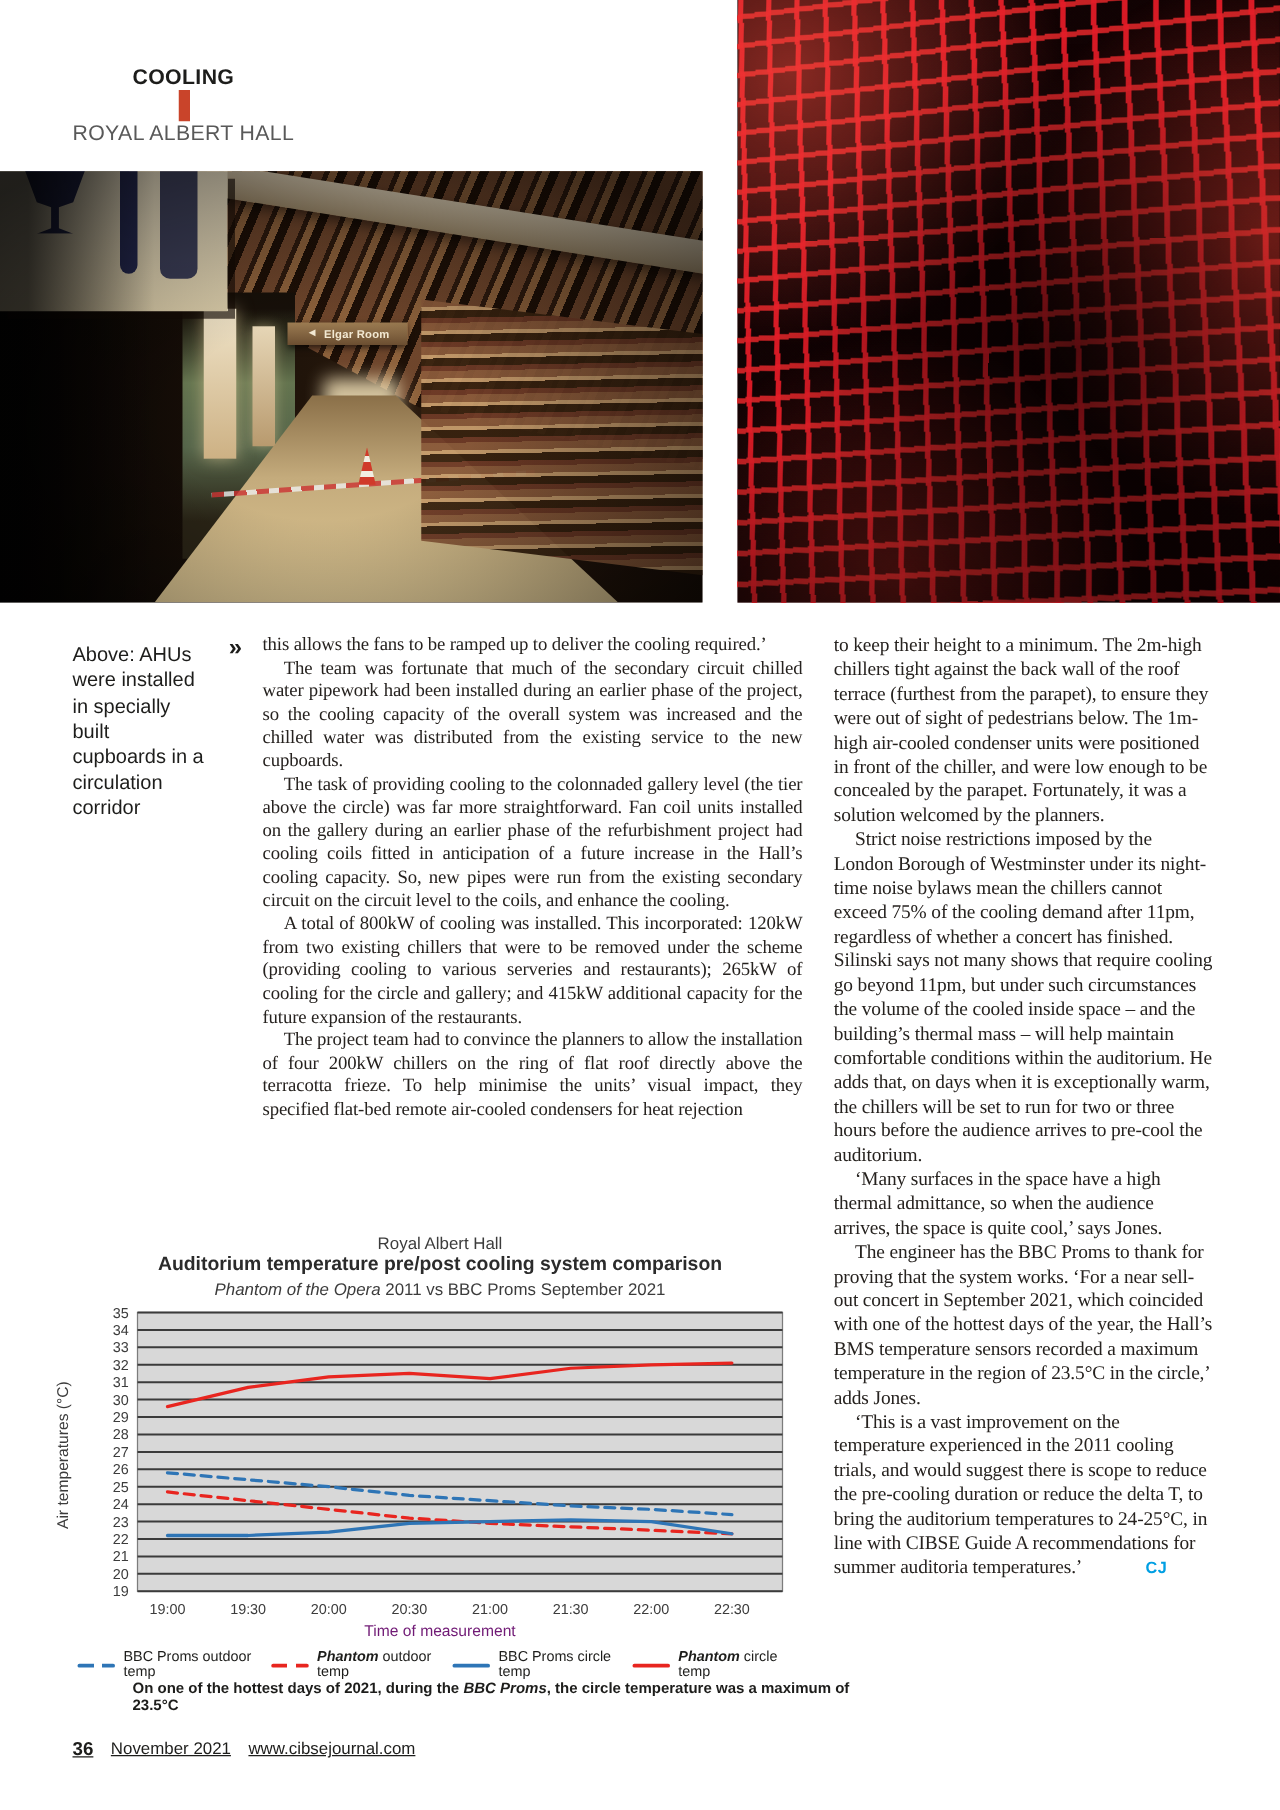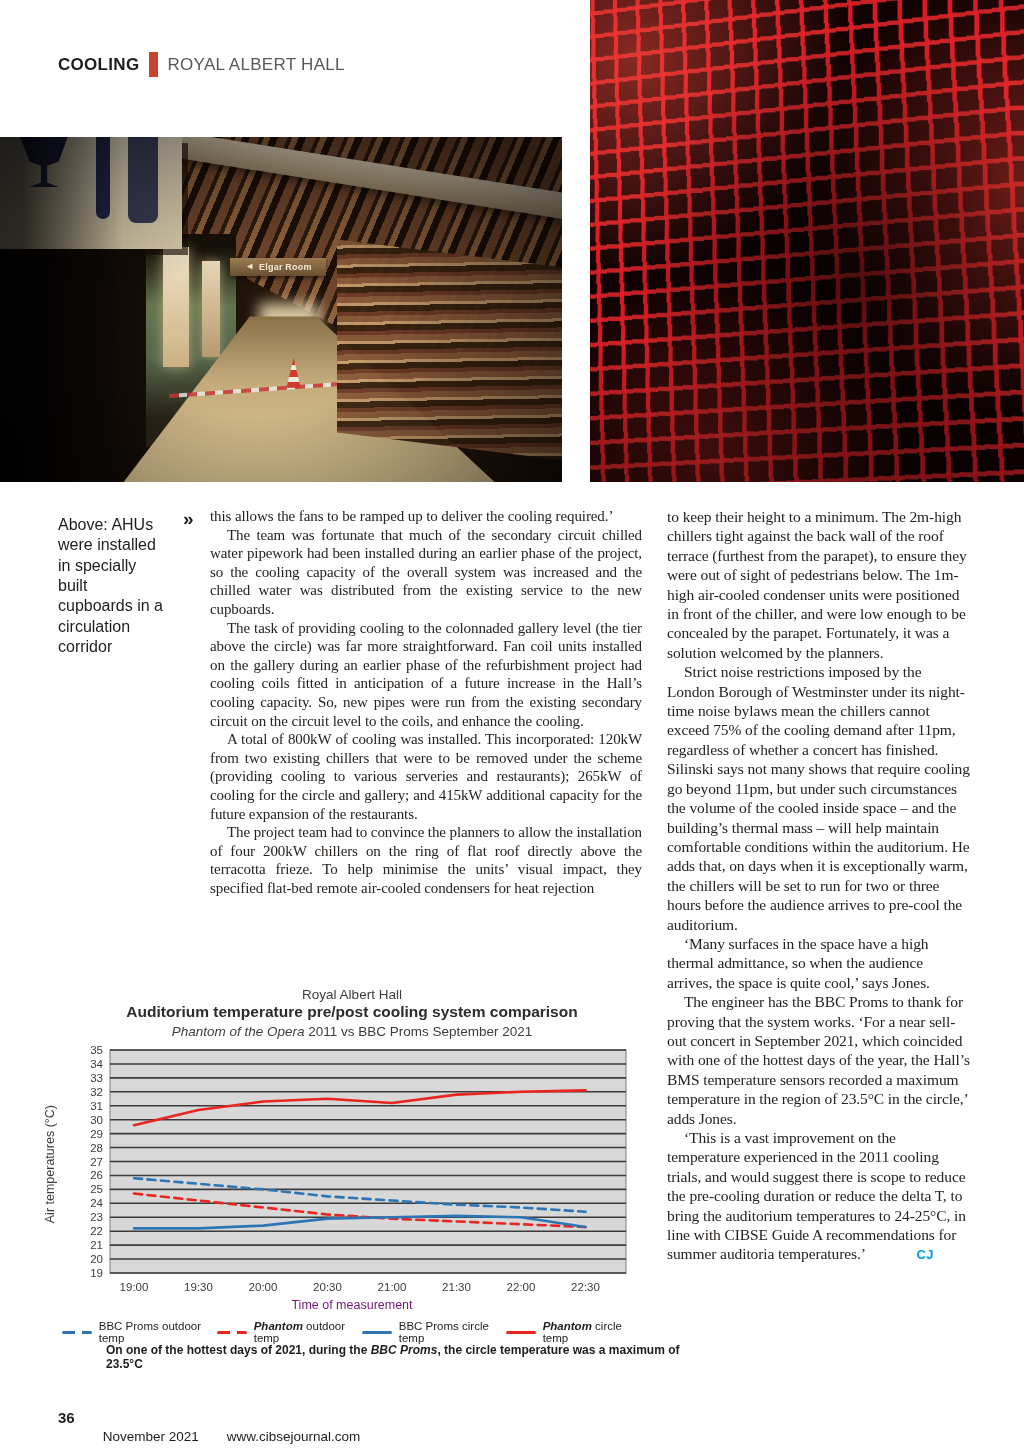--- a/index.html
+++ b/index.html
@@ -1,21 +1,21 @@
 <!DOCTYPE html>
 <html><head>
 <meta charset="utf-8">
 <style>
   * { margin:0; padding:0; box-sizing:border-box; }
   html,body { background:#ffffff; }
   .page { position:relative; width:1024px; height:1448px; background:#fff; overflow:hidden;
           font-family:"Liberation Sans", sans-serif; color:#1d1d1b; }
 
   
-  .header { position:absolute; left:58px; top:52px; display:flex; align-items:center; }
+  .header { position:absolute; left:58px; top:52px; display:flex; align-items:center;flex-direction:column; }
   .kicker { font-size:17px; font-weight:bold; letter-spacing:.3px; color:#1d1d1b; }
   .kicker-bar { width:9px; height:25px; background:#c9442a; margin:0 9px 0 10px; }
   .kicker-topic { font-size:17px; color:#595959; letter-spacing:.3px; }
 
   
   .photo-left { position:absolute; left:0; top:137px; width:562px; height:345px; overflow:hidden;
                 background:linear-gradient(90deg,#070503 0%,#120b06 22%,#1d1209 38%,#2b1b0e 60%,#190e07 100%); }
   .photo-left > div { position:absolute; }
   .resto-sign { left:0; top:0; width:182px; height:112px;
                 background:linear-gradient(180deg,#ece1c6,#d9cba8); box-shadow:6px 6px 0 rgba(20,10,5,.65); }
@@ -89,23 +89,23 @@
   .chart-svg { position:absolute; left:52px; top:1042px; }
   .xlabel { position:absolute; left:52px; top:1298px; width:600px; text-align:center; font-size:12.5px; color:#701a75; }
   .legend-row { position:absolute; left:62px; top:1320px; width:578px; display:flex; justify-content:space-between; align-items:center; }
   .legend-item { display:flex; align-items:center; gap:7px; font-size:11.5px; color:#1d1d1b; }
   .legend-swatch { width:33px; height:3px; border-radius:2px; }
   .legend-item .it { font-style:italic;font-weight:bold; }
   .chart-caption { position:absolute; left:58px; top:1343px; width:590px; font-size:12px; font-weight:bold; color:#1d1d1b;margin-left:48px; }
   .chart-caption .it { font-style:italic; }
 
   
-  .footer { position:absolute; left:58px; top:1391px; display:flex; align-items:center; gap:28px; }
+  .footer { position:absolute; left:58px; top:1391px; display:flex; align-items:flex-start; gap:14px;text-decoration:underline; }
   .footer .pnum { font-size:15px; font-weight:bold; }
-  .footer .issue, .footer .site { font-size:13.5px; color:#1d1d1b;margin-top:38px; }
+  .footer .issue, .footer .site { font-size:13.5px; color:#1d1d1b; }
 </style>
 </head>
 <body>
 
 <div class="page">
 
   <div class="header">
     <span class="kicker">COOLING</span>
     <span class="kicker-bar"></span>
     <span class="kicker-topic">ROYAL ALBERT HALL</span>

